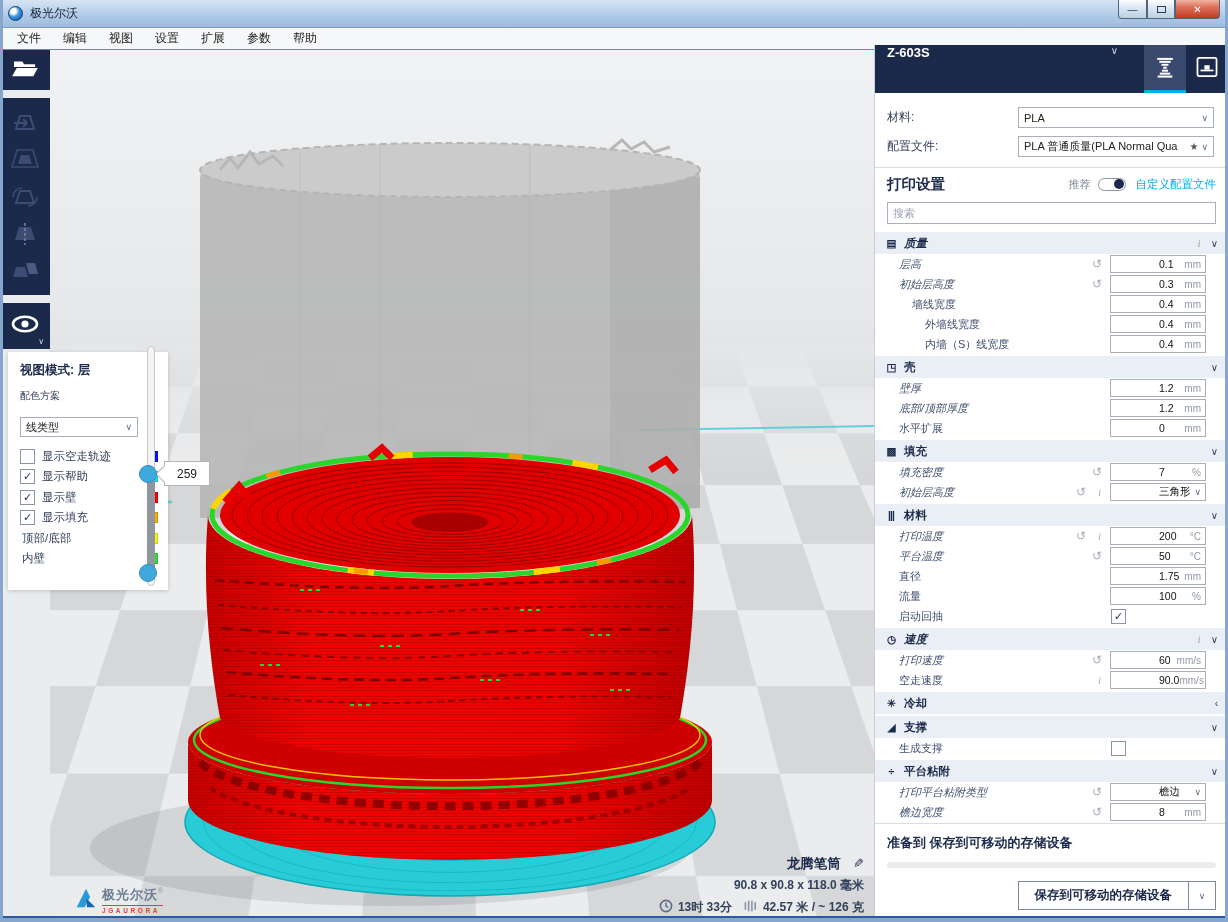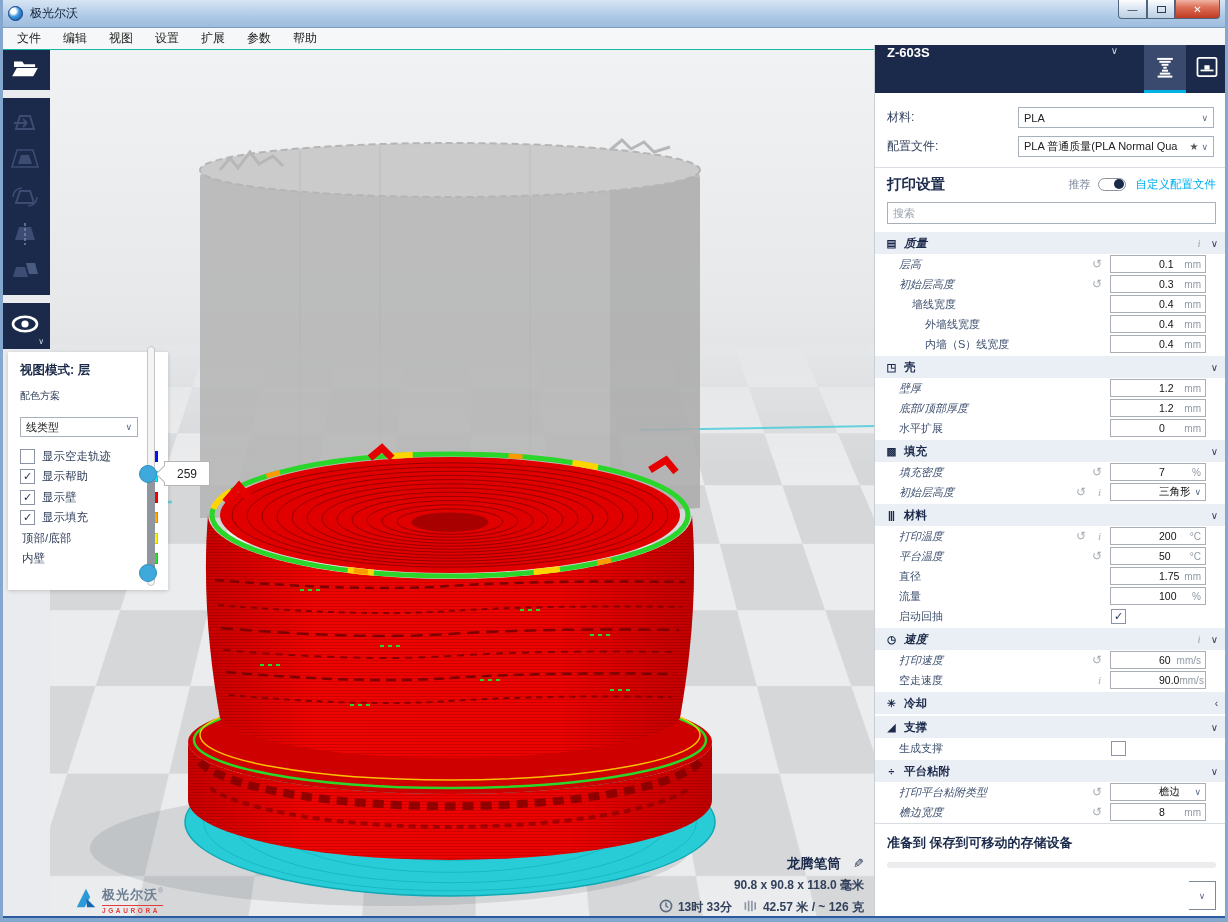--- a/index.html
+++ b/index.html
@@ -677,20 +677,21 @@
           <span class="val">8</span>
           <span class="unit">mm</span>
         </div>
       </div>
     </div>
 
   <div class="rfoot">
     <div class="status-text">准备到 保存到可移动的存储设备</div>
     <div class="pbar"></div>
     <div class="btnrow">
+      <button class="savebtn">保存到可移动的存储设备</button>
       <div class="savedrop">
         <span class="chev">∨</span>
       </div>
     </div>
   </div>
 </div>
 
 <div class="winframe"></div>
 
 </body></html>

